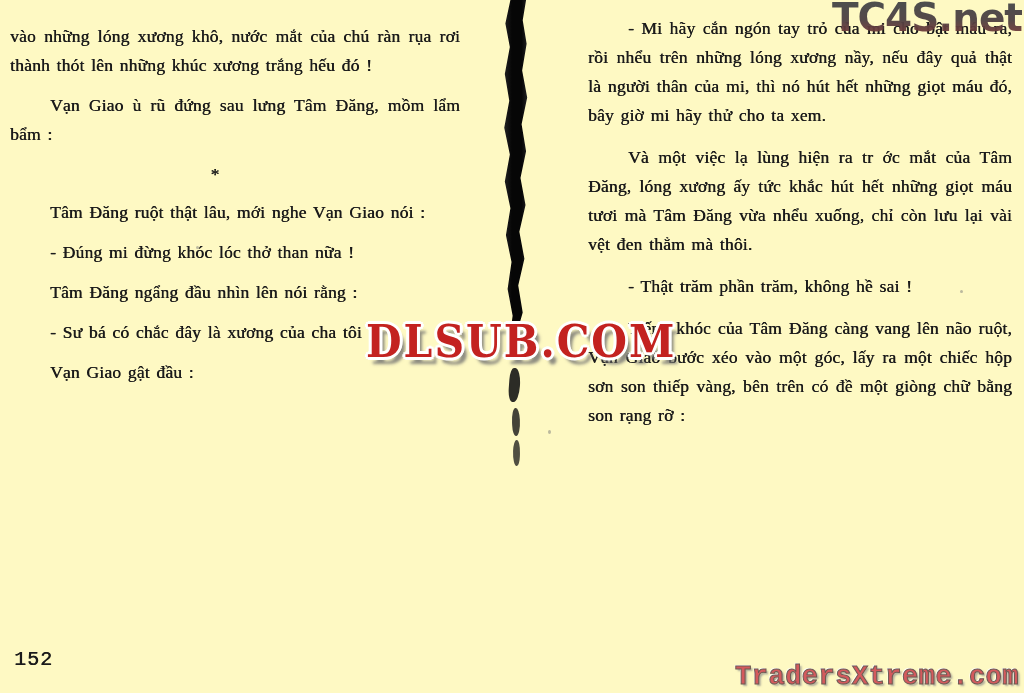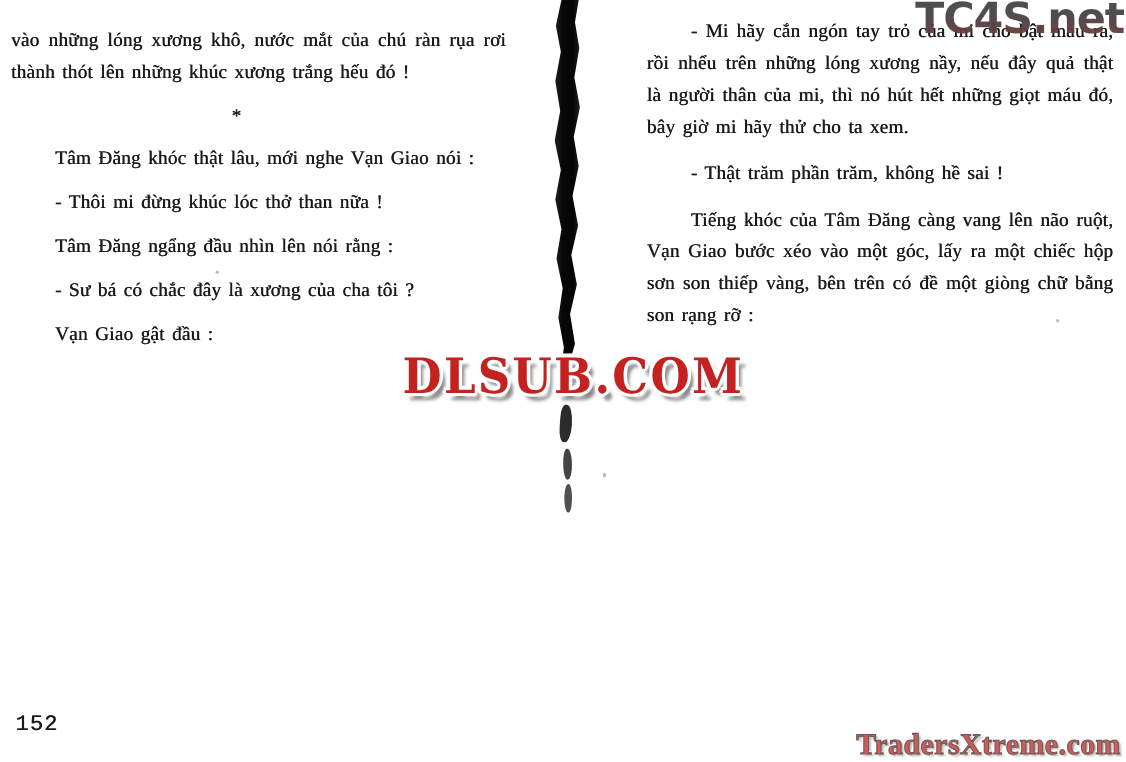--- a/index.html
+++ b/index.html
@@ -1,20 +1,20 @@
 <!DOCTYPE html>
 <html><head>
 <meta charset="utf-8">
 <style>
   html, body { margin: 0; padding: 0; background: #e8e8e8; }
   .scan {
     position: relative;
     width: 1024px;
     height: 693px;
-    background: #ffffff;
+    background: #fef9c3;
     overflow: hidden;
     font-family: "Liberation Serif", "DejaVu Serif", serif;
     color: #1b1b1b;
   }
   .col {
     position: absolute;
     text-align: justify;
   }
   .col p {
     margin: 0 0 11px 0;
@@ -81,53 +81,55 @@
     transform: scaleY(1.08);
     text-shadow:
       -2px -2px 0 #fff,  2px -2px 0 #fff,
       -2px  2px 0 #fff,  2px  2px 0 #fff,
       -3px  0   0 #fff,  3px  0   0 #fff,
        0   -3px 0 #fff,  0    3px 0 #fff,
        5px  6px 3px rgba(110,110,110,.8);
   }
   .wm-traders {
     right: 5px; bottom: 1px;
-    font-family: Liberation Serif, serif;
+    font-family: Liberation Mono, monospace;
     font-weight: bold;
     font-size: 27px;
     letter-spacing: 0.5px;
     color: #d45a5d;
     -webkit-text-stroke: 1px #6d5a52;
     text-shadow: -1px -1px 0 rgba(255,255,255,.95), 2px 2px 2px rgba(130,130,130,.65);
   }
   
   .speck { position: absolute; background: #7a7a7a; border-radius: 50%; opacity: .5; }
   .sp-1 { left: 196px; top: 246px; width: 3px; height: 3px; }
   .sp-2 { left: 548px; top: 430px; width: 3px; height: 4px; }
   .sp-3 { left: 960px; top: 290px; width: 3px; height: 3px; }
 </style>
 </head>
 <body>
 
 <div class="scan">
 
   <div class="col col-left">
     <p class="no-indent">vào những lóng xương khô, nước mắt của chú ràn rụa rơi thành thót lên những khúc xương trắng hếu đó !</p>
+    <p>Vạn Giao ù rũ đứng sau lưng Tâm Đăng, mồm lẩm bẩm :</p>
     <p class="sep">*</p>
-    <p>Tâm Đăng khóc thật lâu, mới nghe Vạn Giao nói :</p>
-    <p>- Thôi mi đừng khúc lóc thở than nữa !</p>
+    <p>Tâm Đăng ruột thật lâu, mới nghe Vạn Giao nói :</p>
+    <p>- Đúng mi đừng khóc lóc thở than nữa !</p>
     <p>Tâm Đăng ngẩng đầu nhìn lên nói rằng :</p>
     <p>- Sư bá có chắc đây là xương của cha tôi ?</p>
     <p>Vạn Giao gật đầu :</p>
   </div>
 
   <div class="page-number">152</div>
 
   <div class="col col-right">
     <p>- Mi hãy cắn ngón tay trỏ của mi cho bật máu ra, rồi nhểu trên những lóng xương nầy, nếu đây quả thật là người thân của mi, thì nó hút hết những giọt máu đó, bây giờ mi hãy thử cho ta xem.</p>
+    <p>Và một việc lạ lùng hiện ra tr ớc mắt của Tâm Đăng, lóng xương ấy tức khắc hút hết những giọt máu tươi mà Tâm Đăng vừa nhểu xuống, chỉ còn lưu lại vài vệt đen thẳm mà thôi.</p>
     <p>- Thật trăm phần trăm, không hề sai !</p>
     <p>Tiếng khóc của Tâm Đăng càng vang lên não ruột, Vạn Giao bước xéo vào một góc, lấy ra một chiếc hộp sơn son thiếp vàng, bên trên có đề một giòng chữ bằng son rạng rỡ :</p>
   </div>
 
   <div class="spine"></div>
   <div class="spine-frag frag-1"></div>
   <div class="spine-frag frag-2"></div>
   <div class="spine-frag frag-3"></div>
 
   <div class="speck sp-1"></div>

